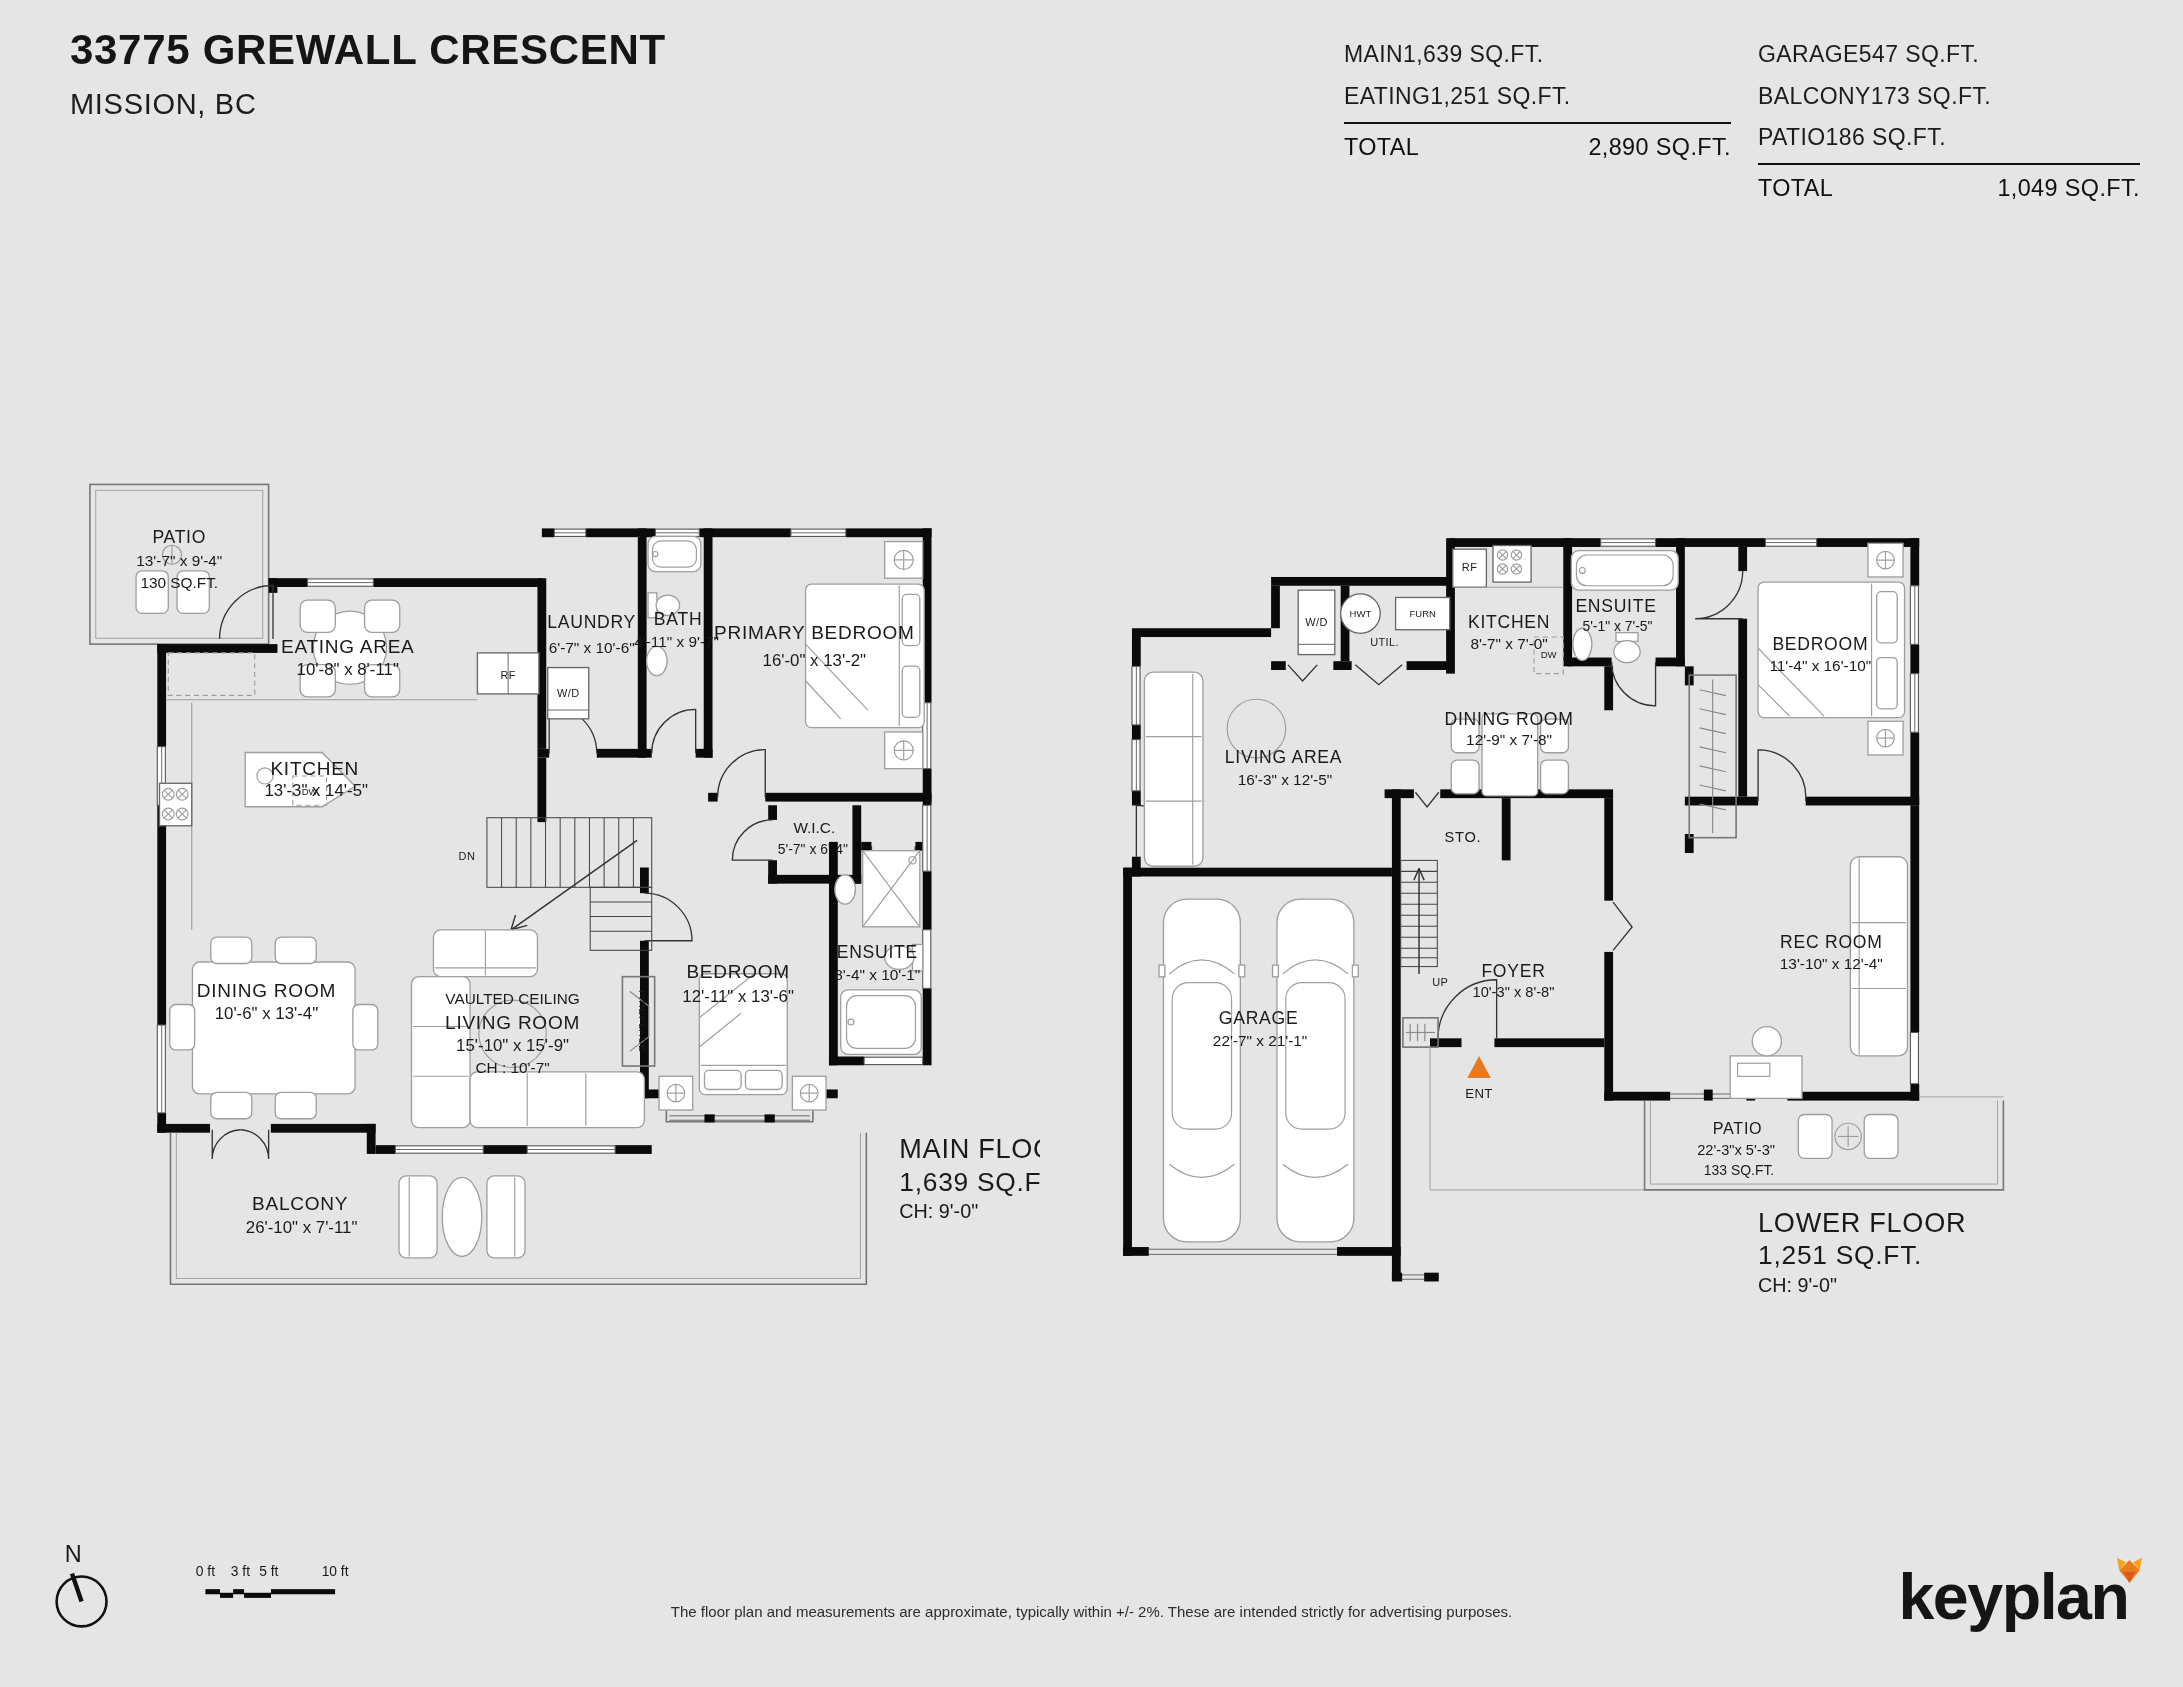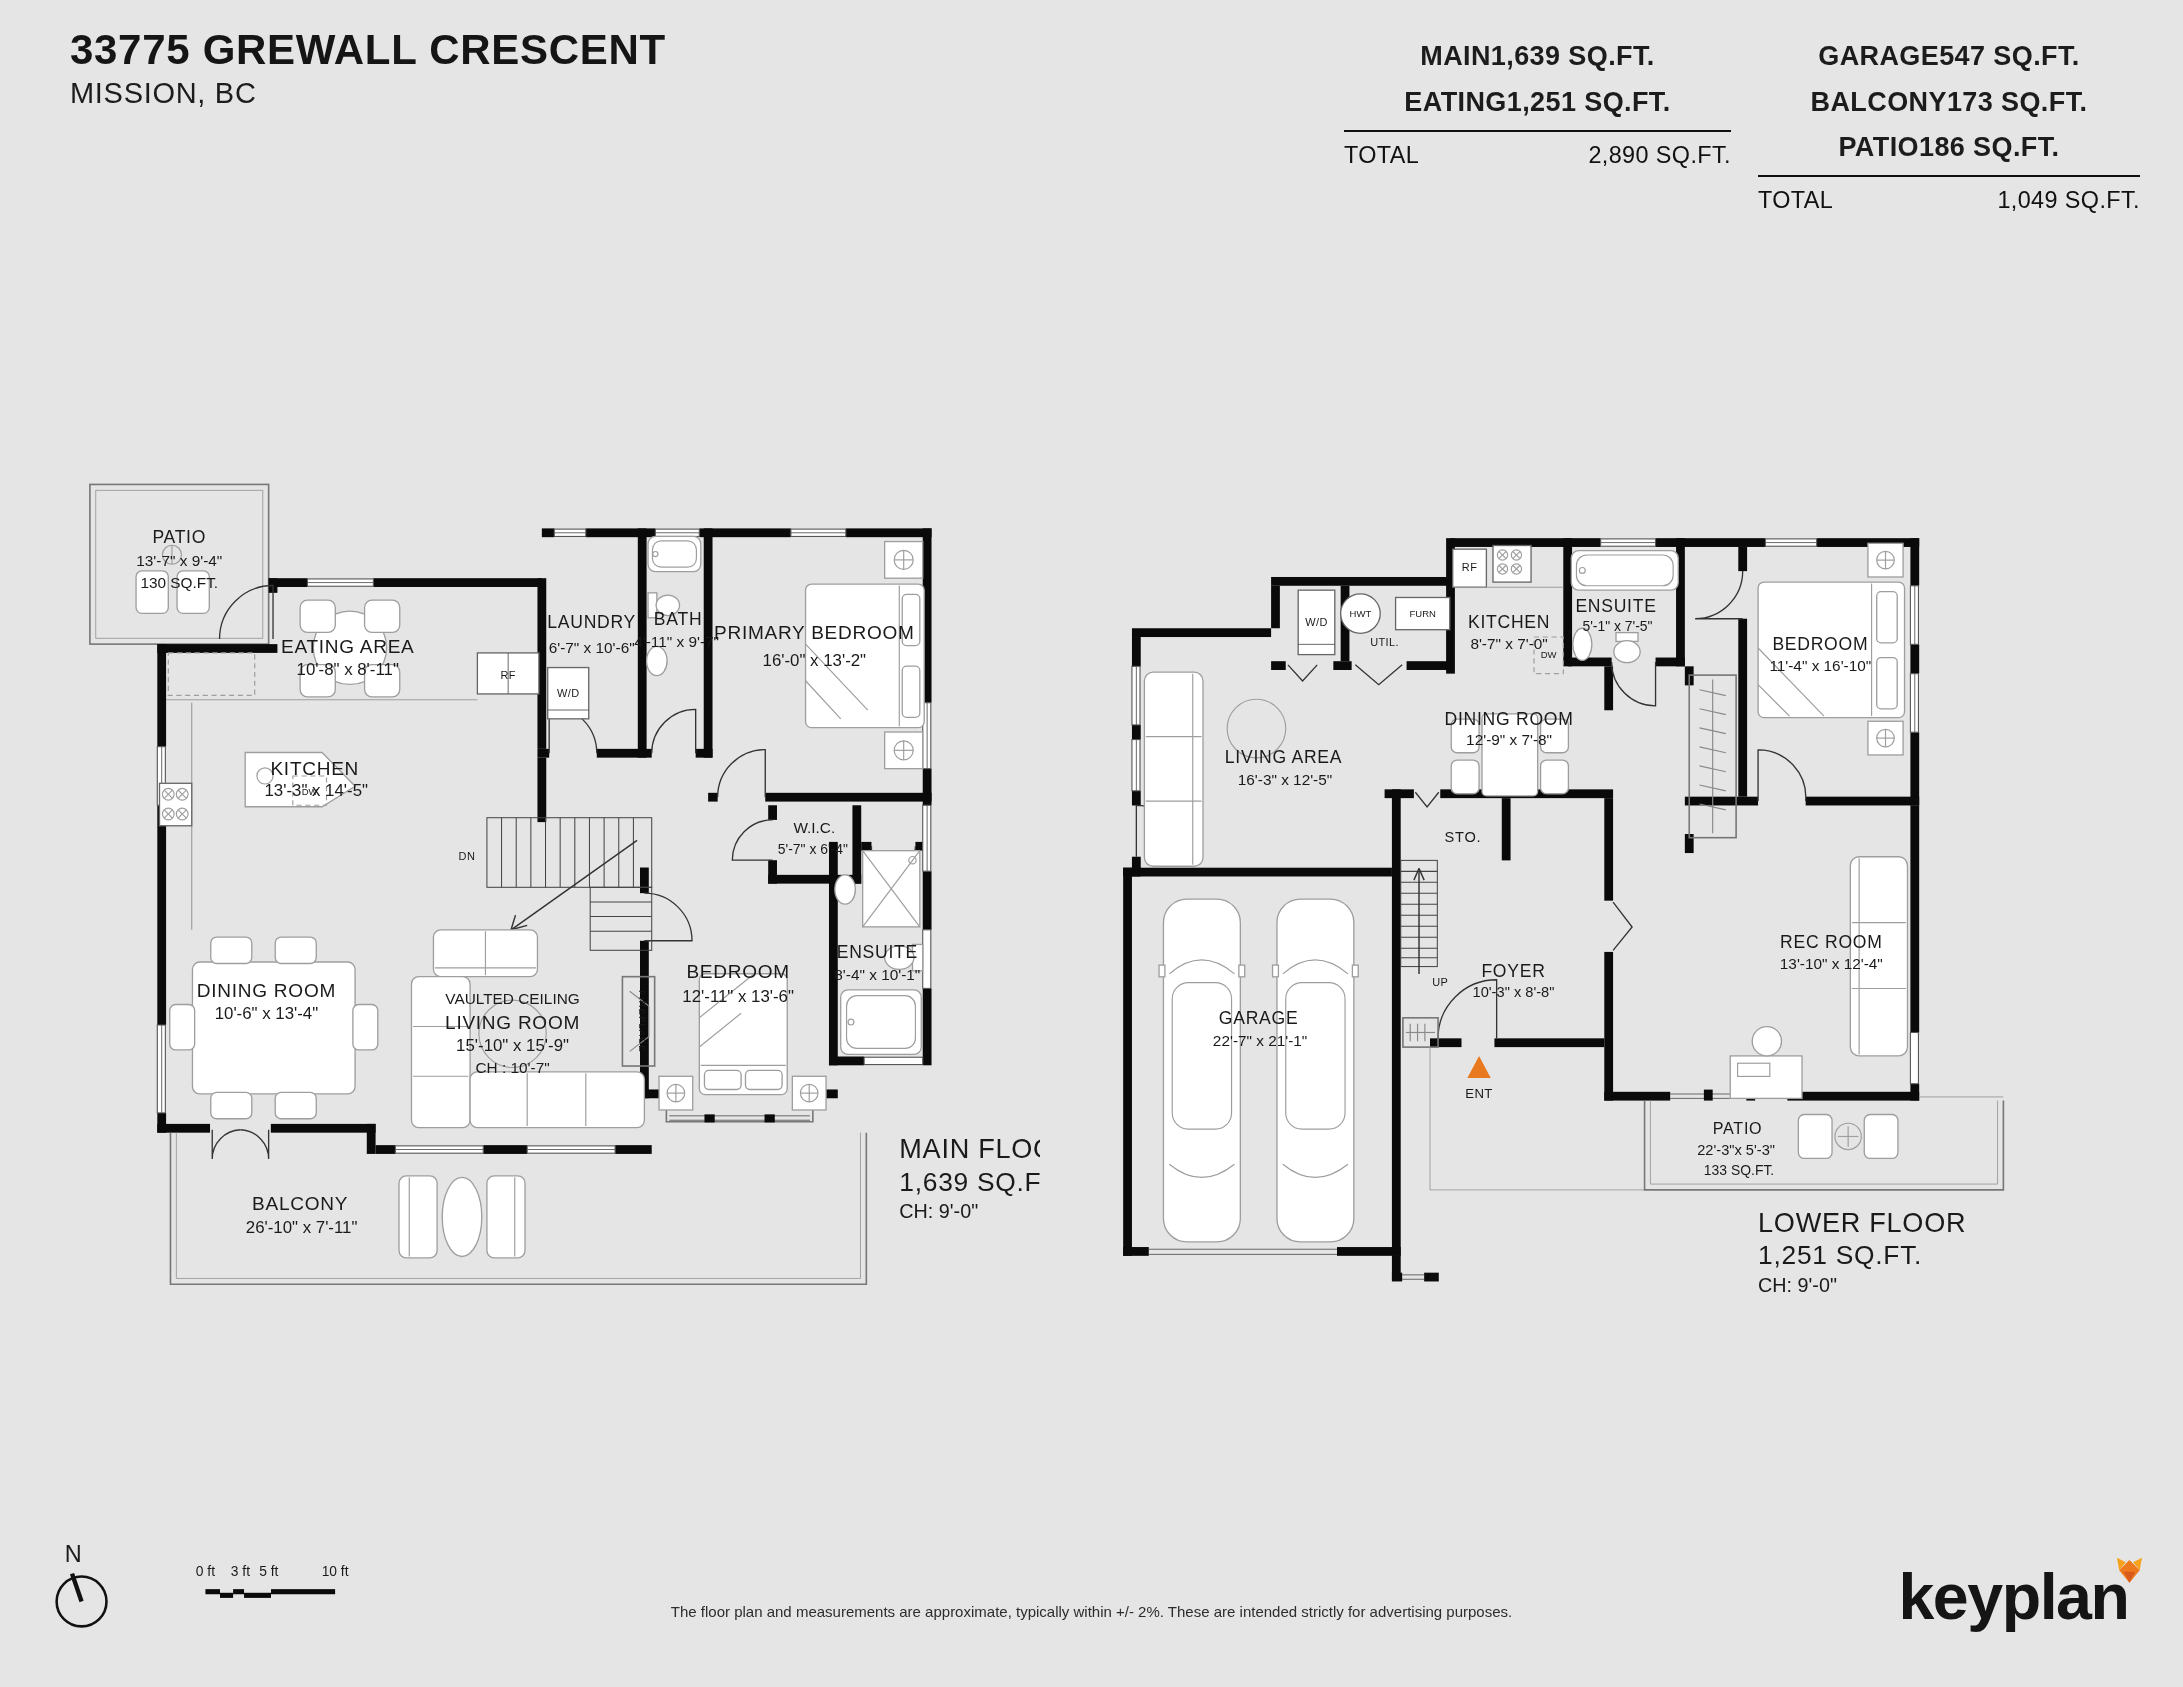--- a/index.html
+++ b/index.html
@@ -3,22 +3,22 @@
 <meta charset="utf-8">
 <style>
   html,body{margin:0;padding:0;background:#fff;}
   .page{position:relative;width:2183px;height:1687px;background:#e5e5e5;overflow:hidden;
         font-family:"Liberation Sans",sans-serif;color:#111;}
   .abs{position:absolute;}
   
   .title{font-size:42px;font-weight:bold;letter-spacing:0.7px;color:#151515;}
   .subtitle{font-size:29px;font-weight:normal;letter-spacing:0.7px;color:#1c1c1c;}
   .sumtable{display:flex;flex-direction:column;}
-  .srow{display:flex;justify-content:center;font-size:27px;color:#1c1c1c;
-        letter-spacing:0.4px;padding:7.3px 0;font-weight:bold;}
+  .srow{display:flex;justify-content:flex-start;font-size:23px;color:#1c1c1c;
+        letter-spacing:0.4px;padding:7.3px 0;}
   .srow .v{text-align:right;}
   .sline{border-top:2.2px solid #111;margin:4.4px 0 1.5px 0;}
   .stotal{display:flex;justify-content:space-between;font-size:23.4px;font-weight:normal;
           padding:8.8px 0;letter-spacing:0.4px;}
   
   svg text{font-family:"Liberation Sans",sans-serif;fill:#1a1a1a;}
   .mid{text-anchor:middle;}
   .rname{font-size:26px;letter-spacing:1px;}
   .rname2{font-size:24px;letter-spacing:1px;}
   .rdim{font-size:23px;}
@@ -46,21 +46,21 @@
   .disc{font-size:15px;line-height:24px;text-align:center;color:#2d2d2d;margin-top:36px;}
   .logotxt{font-size:88px;font-weight:bold;letter-spacing:-2px;fill:#151515;}
 </style>
 </head>
 <body>
 
 <div class="page">
 
   <div class="abs" style="left:70px;top:26px;">
     <div class="title">33775 GREWALL CRESCENT</div>
-    <div class="subtitle" style="margin-top:3px;">MISSION, BC</div>
+    <div class="subtitle" style="margin-top:14px;">MISSION, BC</div>
   </div>
 
   <div class="abs sumtable" style="left:1344px;top:34px;width:387px;">
     <div class="srow">
         <span>MAIN</span>
         <span class="v">1,639 SQ.FT.</span>
       </div>
     <div class="srow">
         <span>EATING</span>
         <span class="v">1,251 SQ.FT.</span>

